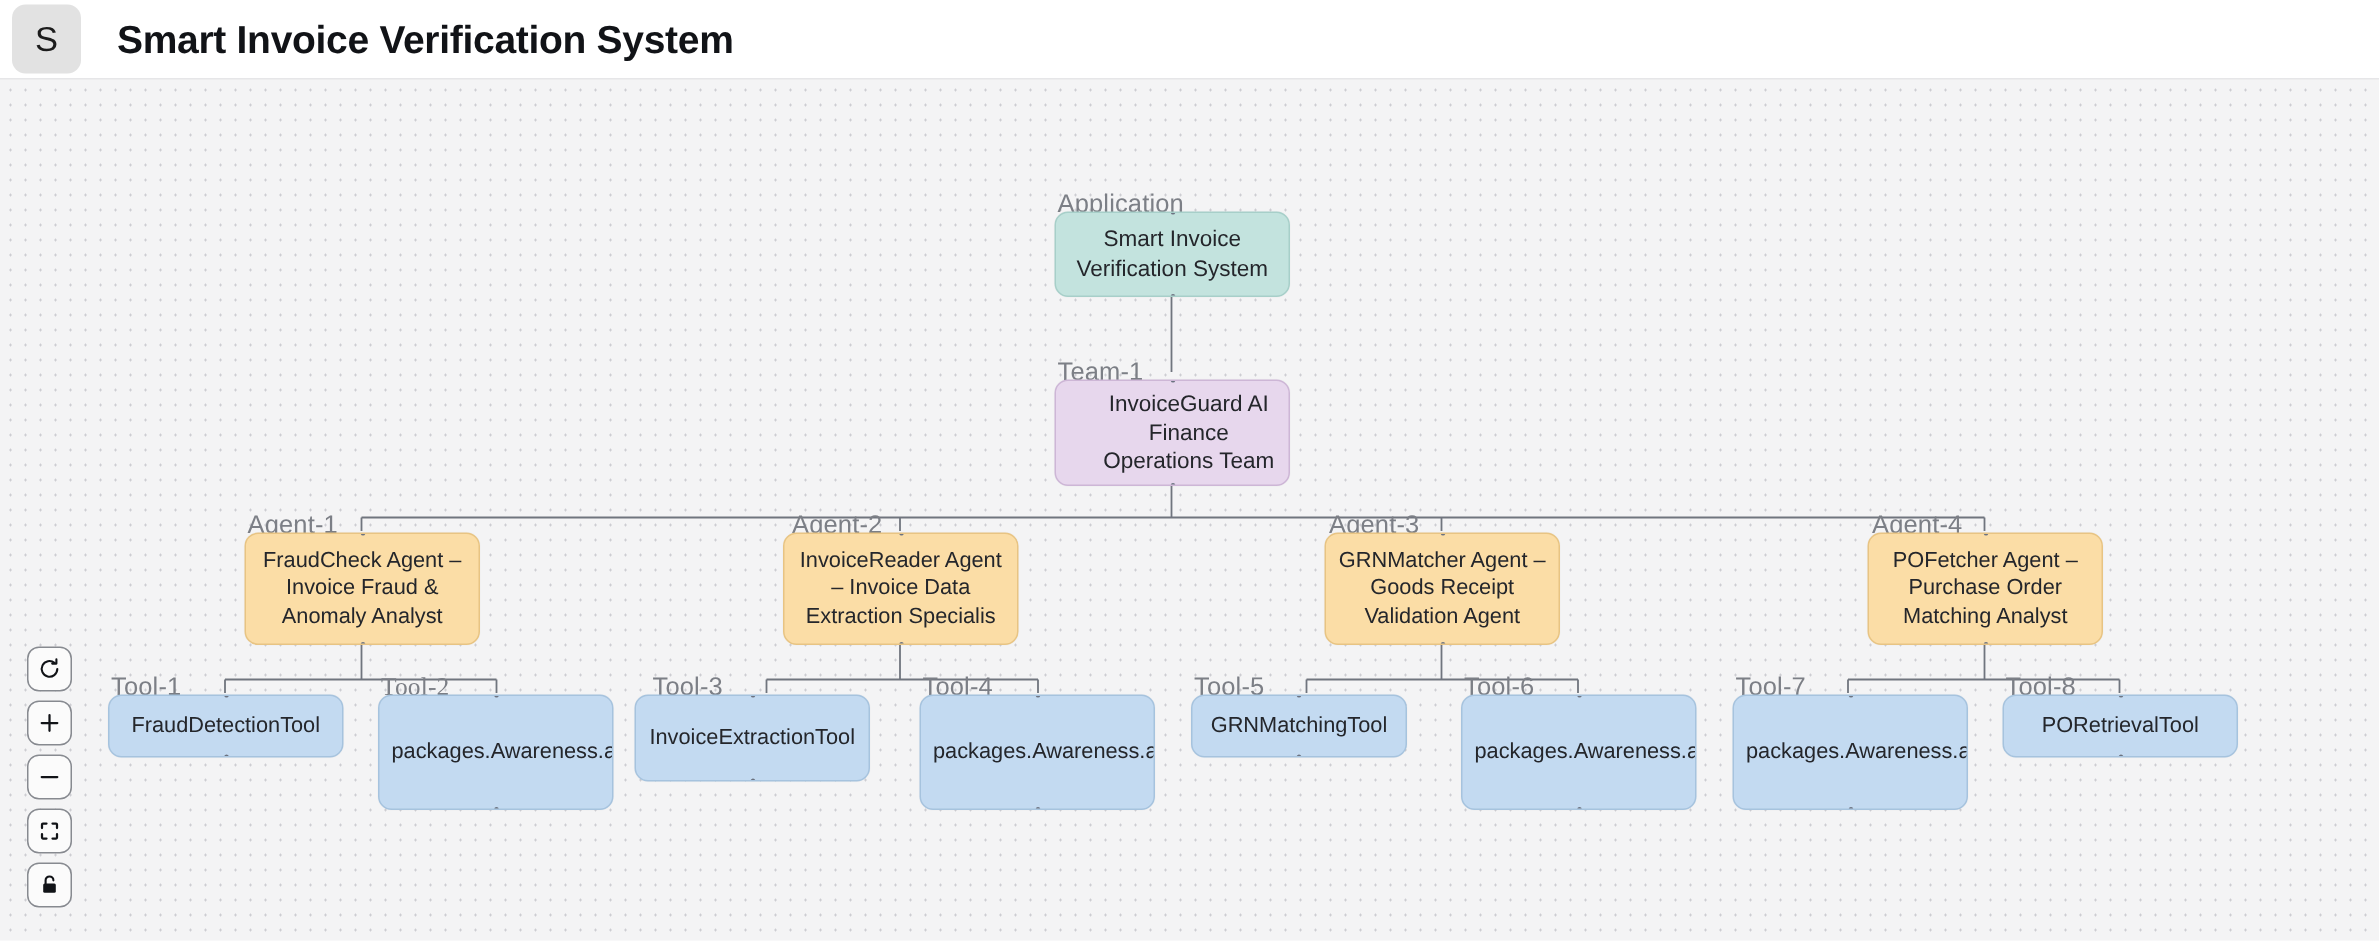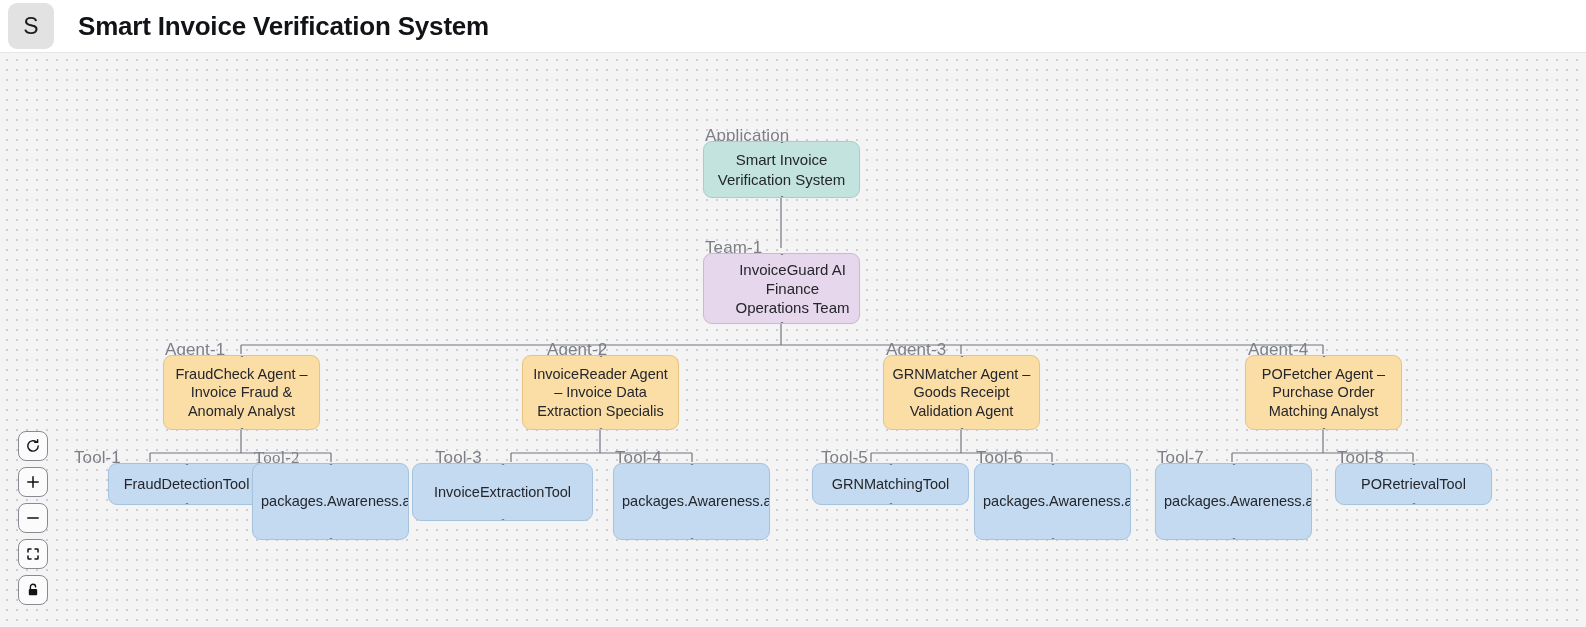--- a/index.html
+++ b/index.html
@@ -205,21 +205,21 @@
     <span class="port bottom"></span>
   </div>
 
   <div class="node-label" style="left:165px; top:287px;">Agent-1</div>
   <div class="node type-agent" style="left:163px; top:302px; width:157px; height:75px;">
     <span class="port top"></span>
     <span class="node-text">FraudCheck Agent – Invoice Fraud &amp; Anomaly Analyst</span>
     <span class="port bottom"></span>
   </div>
 
-  <div class="node-label" style="left:547px; top:287px;">Agent-2</div>
+  <div class="node-label" style="left:528px; top:287px;">Agent-2</div>
   <div class="node type-agent" style="left:522px; top:302px; width:157px; height:75px;">
     <span class="port top"></span>
     <span class="node-text">InvoiceReader Agent – Invoice Data Extraction Specialis</span>
     <span class="port bottom"></span>
   </div>
 
   <div class="node-label" style="left:886px; top:287px;">Agent-3</div>
   <div class="node type-agent" style="left:883px; top:302px; width:157px; height:75px;">
     <span class="port top"></span>
     <span class="node-text">GRNMatcher Agent – Goods Receipt Validation Agent</span>
@@ -227,49 +227,49 @@
   </div>
 
   <div class="node-label" style="left:1248px; top:287px;">Agent-4</div>
   <div class="node type-agent" style="left:1245px; top:302px; width:157px; height:75px;">
     <span class="port top"></span>
     <span class="node-text">POFetcher Agent – Purchase Order Matching Analyst</span>
     <span class="port bottom"></span>
   </div>
 
   <div class="node-label" style="left:74px; top:395px;">Tool-1</div>
-  <div class="node type-tool" style="left:72px; top:410px; width:157px; height:42px;margin-left:36px;">
+  <div class="node type-tool" style="left:72px; top:410px; width:157px; height:42px;">
     <span class="port top"></span>
     <span class="node-text">FraudDetectionTool</span>
     <span class="port bottom"></span>
   </div>
 
   <div class="node-label" style="left:254px; top:395px;font-family:Liberation Serif, serif;">Tool-2</div>
   <div class="node type-tool" style="left:252px; top:410px; width:157px; height:77px;">
     <span class="port top"></span>
     <span class="node-text">packages.Awareness.assistant.tools.currentTime</span>
     <span class="port bottom"></span>
   </div>
 
   <div class="node-label" style="left:435px; top:395px;">Tool-3</div>
-  <div class="node type-tool" style="left:412px; top:410px; width:181px; height:58px;">
+  <div class="node type-tool" style="left:423px; top:410px; width:157px; height:58px;">
     <span class="port top"></span>
     <span class="node-text">InvoiceExtractionTool</span>
     <span class="port bottom"></span>
   </div>
 
   <div class="node-label" style="left:615px; top:395px;">Tool-4</div>
   <div class="node type-tool" style="left:613px; top:410px; width:157px; height:77px;">
     <span class="port top"></span>
     <span class="node-text">packages.Awareness.assistant.tools.currentTime</span>
     <span class="port bottom"></span>
   </div>
 
-  <div class="node-label" style="left:796px; top:395px;margin-left:25px;">Tool-5</div>
-  <div class="node type-tool" style="left:794px; top:410px; width:157px; height:42px;margin-left:18px;">
+  <div class="node-label" style="left:796px; top:395px;">Tool-5</div>
+  <div class="node type-tool" style="left:794px; top:410px; width:144px; height:42px;">
     <span class="port top"></span>
     <span class="node-text">GRNMatchingTool</span>
     <span class="port bottom"></span>
   </div>
 
   <div class="node-label" style="left:976px; top:395px;">Tool-6</div>
   <div class="node type-tool" style="left:974px; top:410px; width:157px; height:77px;">
     <span class="port top"></span>
     <span class="node-text">packages.Awareness.assistant.tools.currentTime</span>
     <span class="port bottom"></span>

